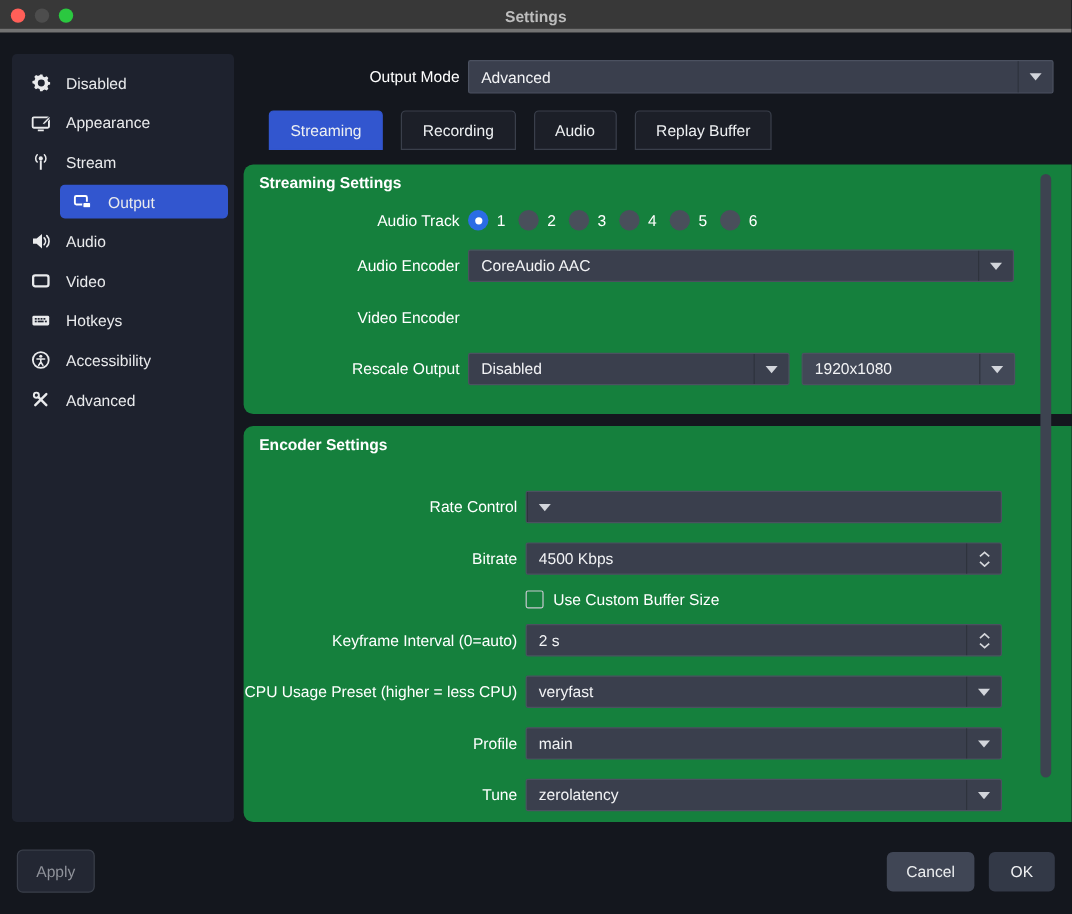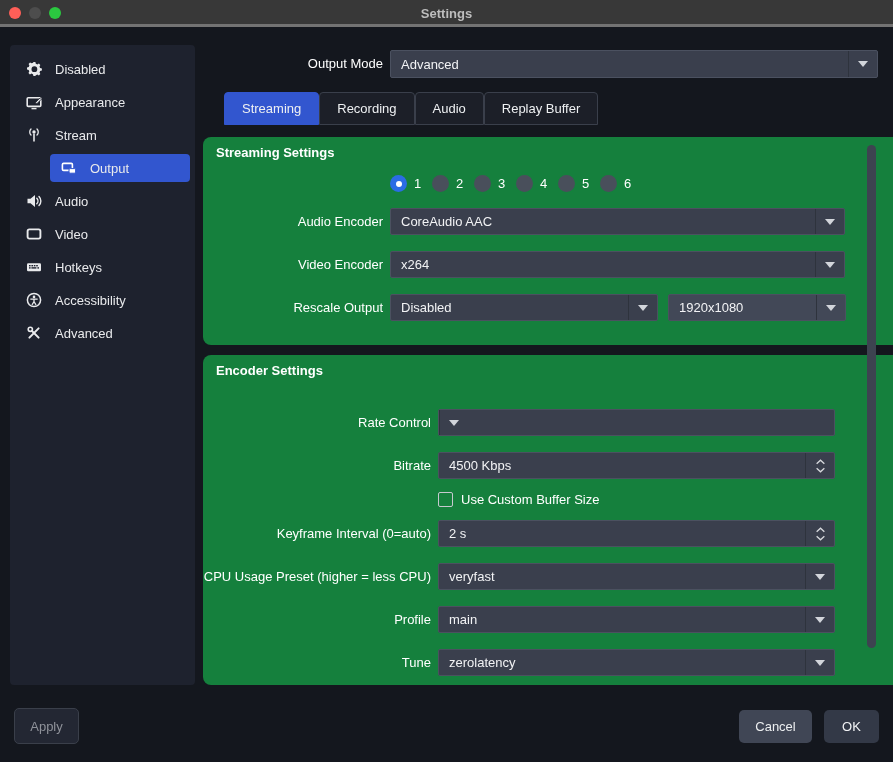--- a/index.html
+++ b/index.html
@@ -25,21 +25,21 @@
   
   .field-label { position:absolute; font-size:13px; color:#ffffff; text-align:right; }
   .field { position:absolute; background:#3a3f4d; border:1px solid #4b5160; border-radius:2px; display:flex; align-items:stretch; color:#f2f3f5; font-size:13px; cursor:default; }
   .field .field-text { flex:1; display:flex; align-items:center; padding-left:10px; overflow:hidden; white-space:nowrap; }
   .field .field-arrow { flex:0 0 29px; border-left:1px solid #2e333d; display:flex; align-items:center; justify-content:center; }
   .caret { width:0; height:0; border-left:5px solid transparent; border-right:5px solid transparent; border-top:6px solid #d2d5db; }
   .field .field-spin { flex:0 0 29px; border-left:1px solid #2e333d; display:flex; flex-direction:column; align-items:center; justify-content:center; gap:2px; }
   .field.disabled { background:#424857; }
 
   
-  .tabs { position:absolute; left:203px; top:92px; display:flex; gap:0; height:36px;padding-left:21px; }
+  .tabs { position:absolute; left:203px; top:92px; display:flex; gap:15px; height:36px;padding-left:21px; }
   .tab { height:33px; display:flex; align-items:center; justify-content:center; font-size:13px; color:#eef0f2; background:#1c1f28; border:1px solid #3a3f4b; border-radius:4px 4px 0 0; padding:0 17px; cursor:default; }
   .tab.selected { background:#3256cf; border-color:#3256cf; }
 
   
   .panel { position:absolute; left:203px; width:774px; background:#15803d; border-radius:8px; }
   .panel .panel-title { position:absolute; left:13px; top:8px; font-size:13px; font-weight:bold; color:#ffffff; }
   .row-label { position:absolute; font-size:13px; color:#ffffff; text-align:right; line-height:27px; }
 
   
   .radio-group { position:absolute; display:flex; align-items:center; gap:7px; }
@@ -161,20 +161,21 @@
   <div class="tabs">
     <div class="tab selected">Streaming</div>
     <div class="tab">Recording</div>
     <div class="tab">Audio</div>
     <div class="tab">Replay Buffer</div>
   </div>
 
   <div class="panel" style="top:137px; height:208px;">
     <div class="panel-title">Streaming Settings</div>
 
+    <div class="row-label" style="left:0; top:33px; width:180px;">Audio Track</div>
     <div class="radio-group" style="left:187px; top:38px;">
       <span class="radio checked"></span>
       <span class="radio-lbl">1</span>
     </div>
     <div class="radio-group" style="left:229px; top:38px;">
       <span class="radio"></span>
       <span class="radio-lbl">2</span>
     </div>
     <div class="radio-group" style="left:271px; top:38px;">
       <span class="radio"></span>
@@ -195,26 +196,20 @@
 
     <div class="row-label" style="left:0; top:71px; width:180px;">Audio Encoder</div>
     <div class="field" style="left:187px; top:71px; width:455px; height:27px;">
       <span class="field-text">CoreAudio AAC</span>
       <span class="field-arrow">
           <span class="caret"></span>
         </span>
     </div>
 
     <div class="row-label" style="left:0; top:114px; width:180px;">Video Encoder</div>
-    <div class="field" style="left:187px; top:114px; width:455px; height:27px;">
-      <span class="field-text">x264</span>
-      <span class="field-arrow">
-          <span class="caret"></span>
-        </span>
-    </div>
 
     <div class="row-label" style="left:0; top:157px; width:180px;">Rescale Output</div>
     <div class="field" style="left:187px; top:157px; width:268px; height:27px;">
       <span class="field-text">Disabled</span>
       <span class="field-arrow">
           <span class="caret"></span>
         </span>
     </div>
     <div class="field disabled" style="left:465px; top:157px; width:178px; height:27px;">
       <span class="field-text">1920x1080</span>

